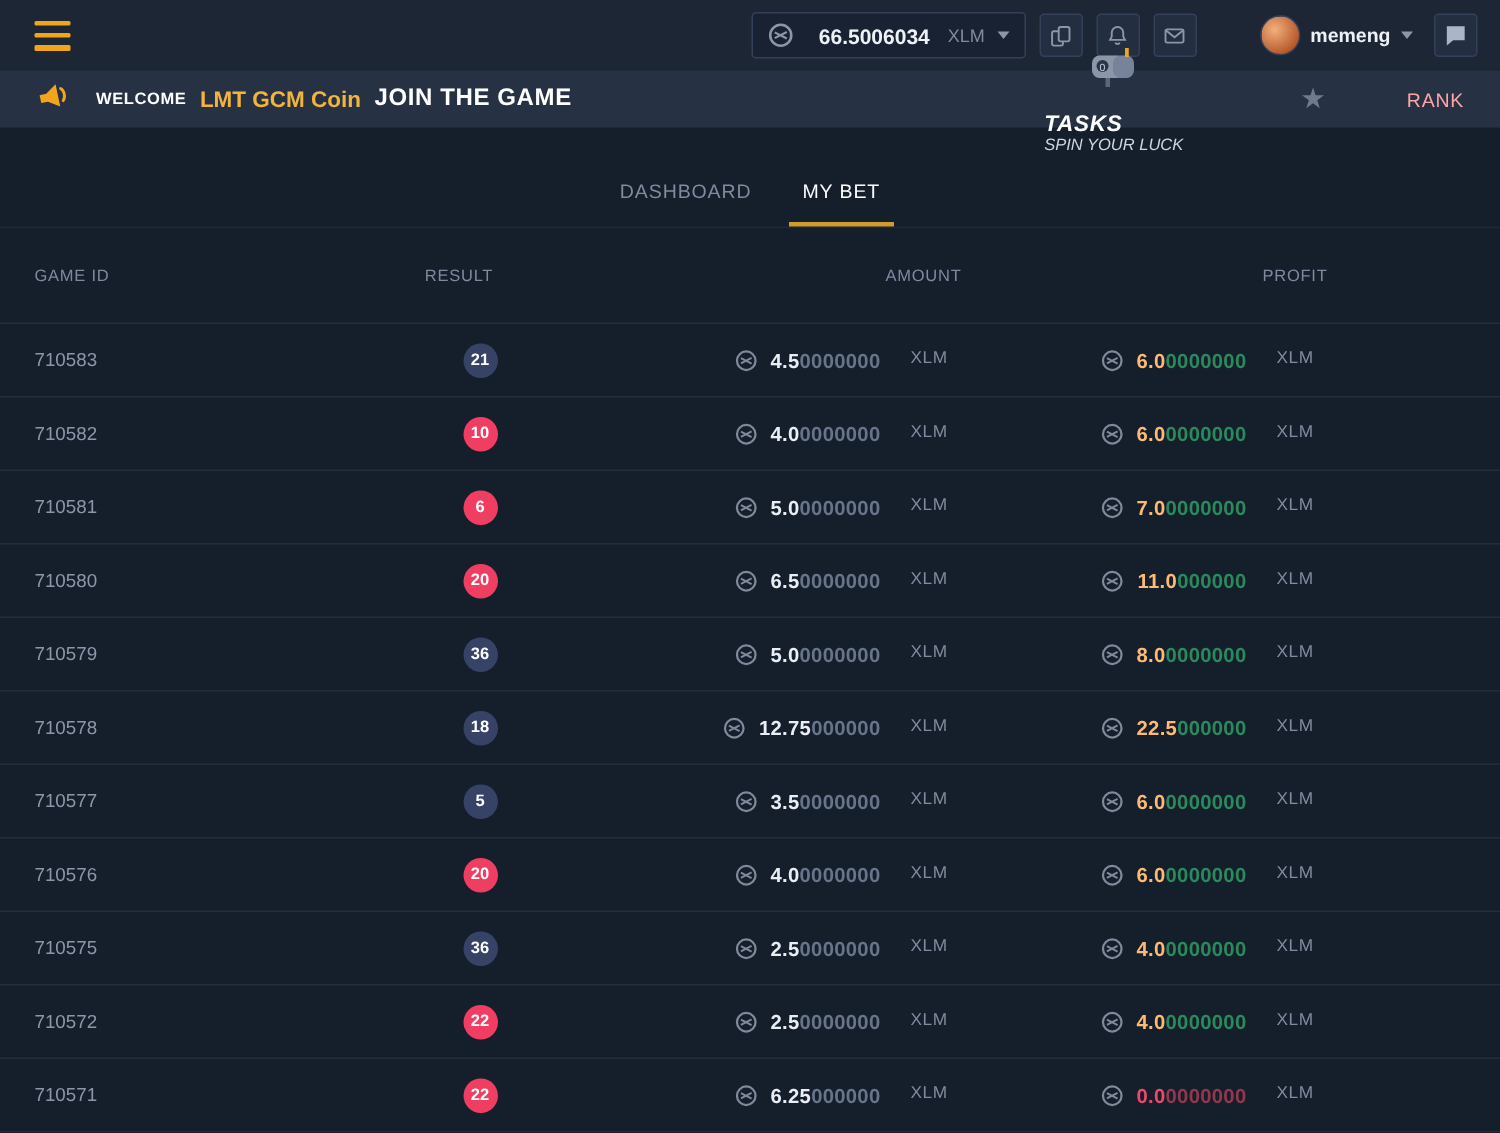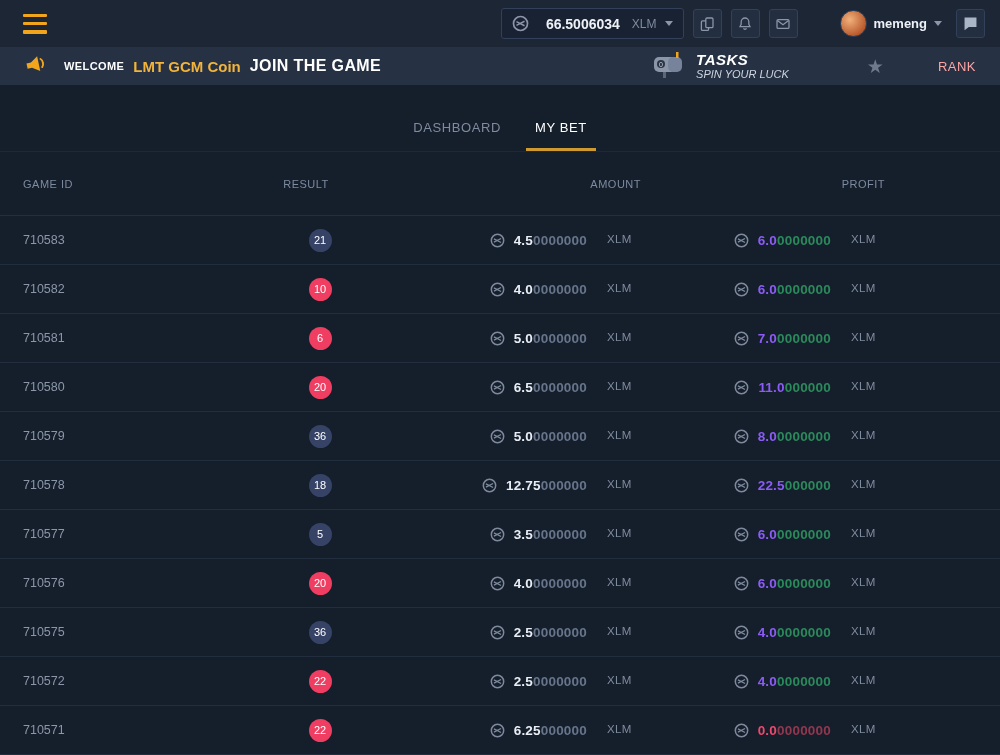--- a/index.html
+++ b/index.html
@@ -49,21 +49,21 @@
   .banner {
     height:38px; background:#263144;
     display:flex; align-items:center; padding:0 24px;
   }
   .megaphone { transform:rotate(-12deg); margin-right:14px; }
   .welcome-text { display:flex; align-items:center; gap:9px; cursor:pointer; }
   .w-prefix { font-size:11px; font-weight:bold; color:#ffffff; letter-spacing:.4px; }
   .w-highlight { font-size:15px; font-weight:bold; color:#f2b43a; }
   .w-suffix { font-size:16px; font-weight:bold; color:#ffffff; letter-spacing:.4px; }
 
-  .tasks { margin-left:auto; display:flex; align-items:center; gap:10px; cursor:pointer; }
+  .tasks { margin-left:auto; display:flex; align-items:center; gap:10px; cursor:pointer;flex-direction:column; }
   .tasks-text { display:flex; flex-direction:column; line-height:1.15; }
   .tasks-title { font-size:15px; font-weight:bold; font-style:italic; color:#ffffff; letter-spacing:.5px; }
   .tasks-sub { font-size:11px; font-style:italic; color:#cdd5e0; }
 
   .rank { display:flex; align-items:center; gap:7px; margin-left:78px; cursor:pointer; }
   .rank-star { color:#6f7b8d; font-size:19px; line-height:1; }
   .rank-label { font-size:13px; color:#fca5a5; letter-spacing:.5px;margin-left:47px; }
 
   
   .tabs {
@@ -85,31 +85,31 @@
   .th-id { padding-left:23px; }
   .th-result { text-align:center; }
   .th-num { text-align:right; }
 
   .trow { height:49px; border-bottom:1px solid #222d3d; }
   .td-id { padding-left:23px; font-size:12.5px; color:#8b97a9; }
   .td-result { text-align:center; }
   .badge {
     display:inline-flex; align-items:center; justify-content:center;
     width:23px; height:23px; border-radius:50%;
-    font-size:11px; font-weight:normal; color:#ffffff;margin-left:28px;
+    font-size:11px; font-weight:bold; color:#ffffff;margin-left:28px;
   }
   .badge.red { background:#f03e62; }
   .badge.navy { background:#364366; }
 
   .td-num { display:flex; align-items:flex-start; justify-content:flex-end; }
   .coin { display:flex; margin-right:9px; }
   .num { font-size:13.5px; font-weight:bold; letter-spacing:.2px; }
   .num b { color:#e9eef5; font-weight:bold; }
   .num .zeros { color:#67748a; }
-  .num.win b { color:#8b5cf6; }
+  .num.win b { color:#fdba74; }
   .num.win .zeros { color:#2a8a5b; }
   .num.loss b { color:#f0486c; }
   .num.loss .zeros { color:#93374e; }
   .cur { width:34px; margin-left:20px; font-size:11.5px; color:#7f8b9e; letter-spacing:.4px; text-align:left; }
 </style>
 </head>
 <body>
 
 <header class="topbar">
   <div class="hamburger">

